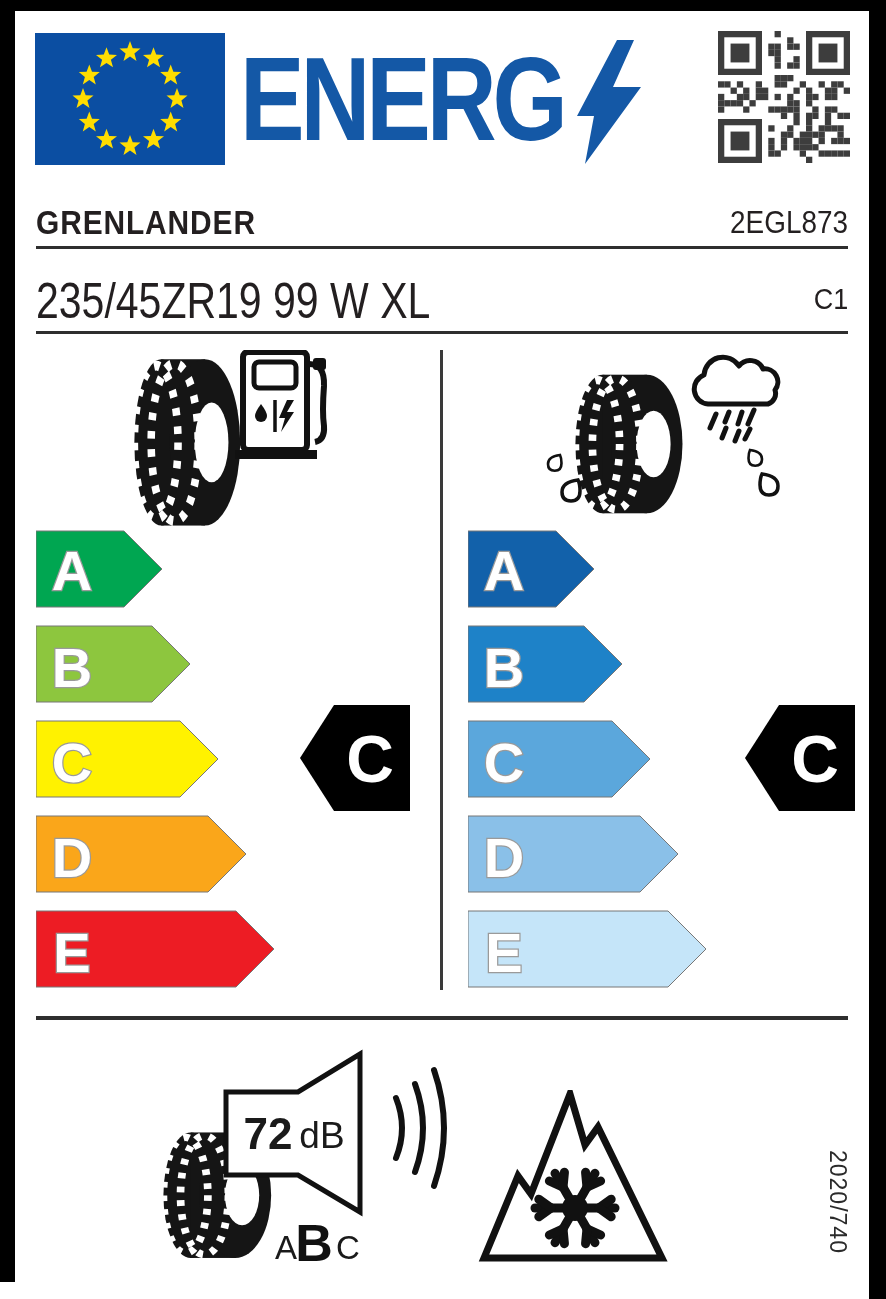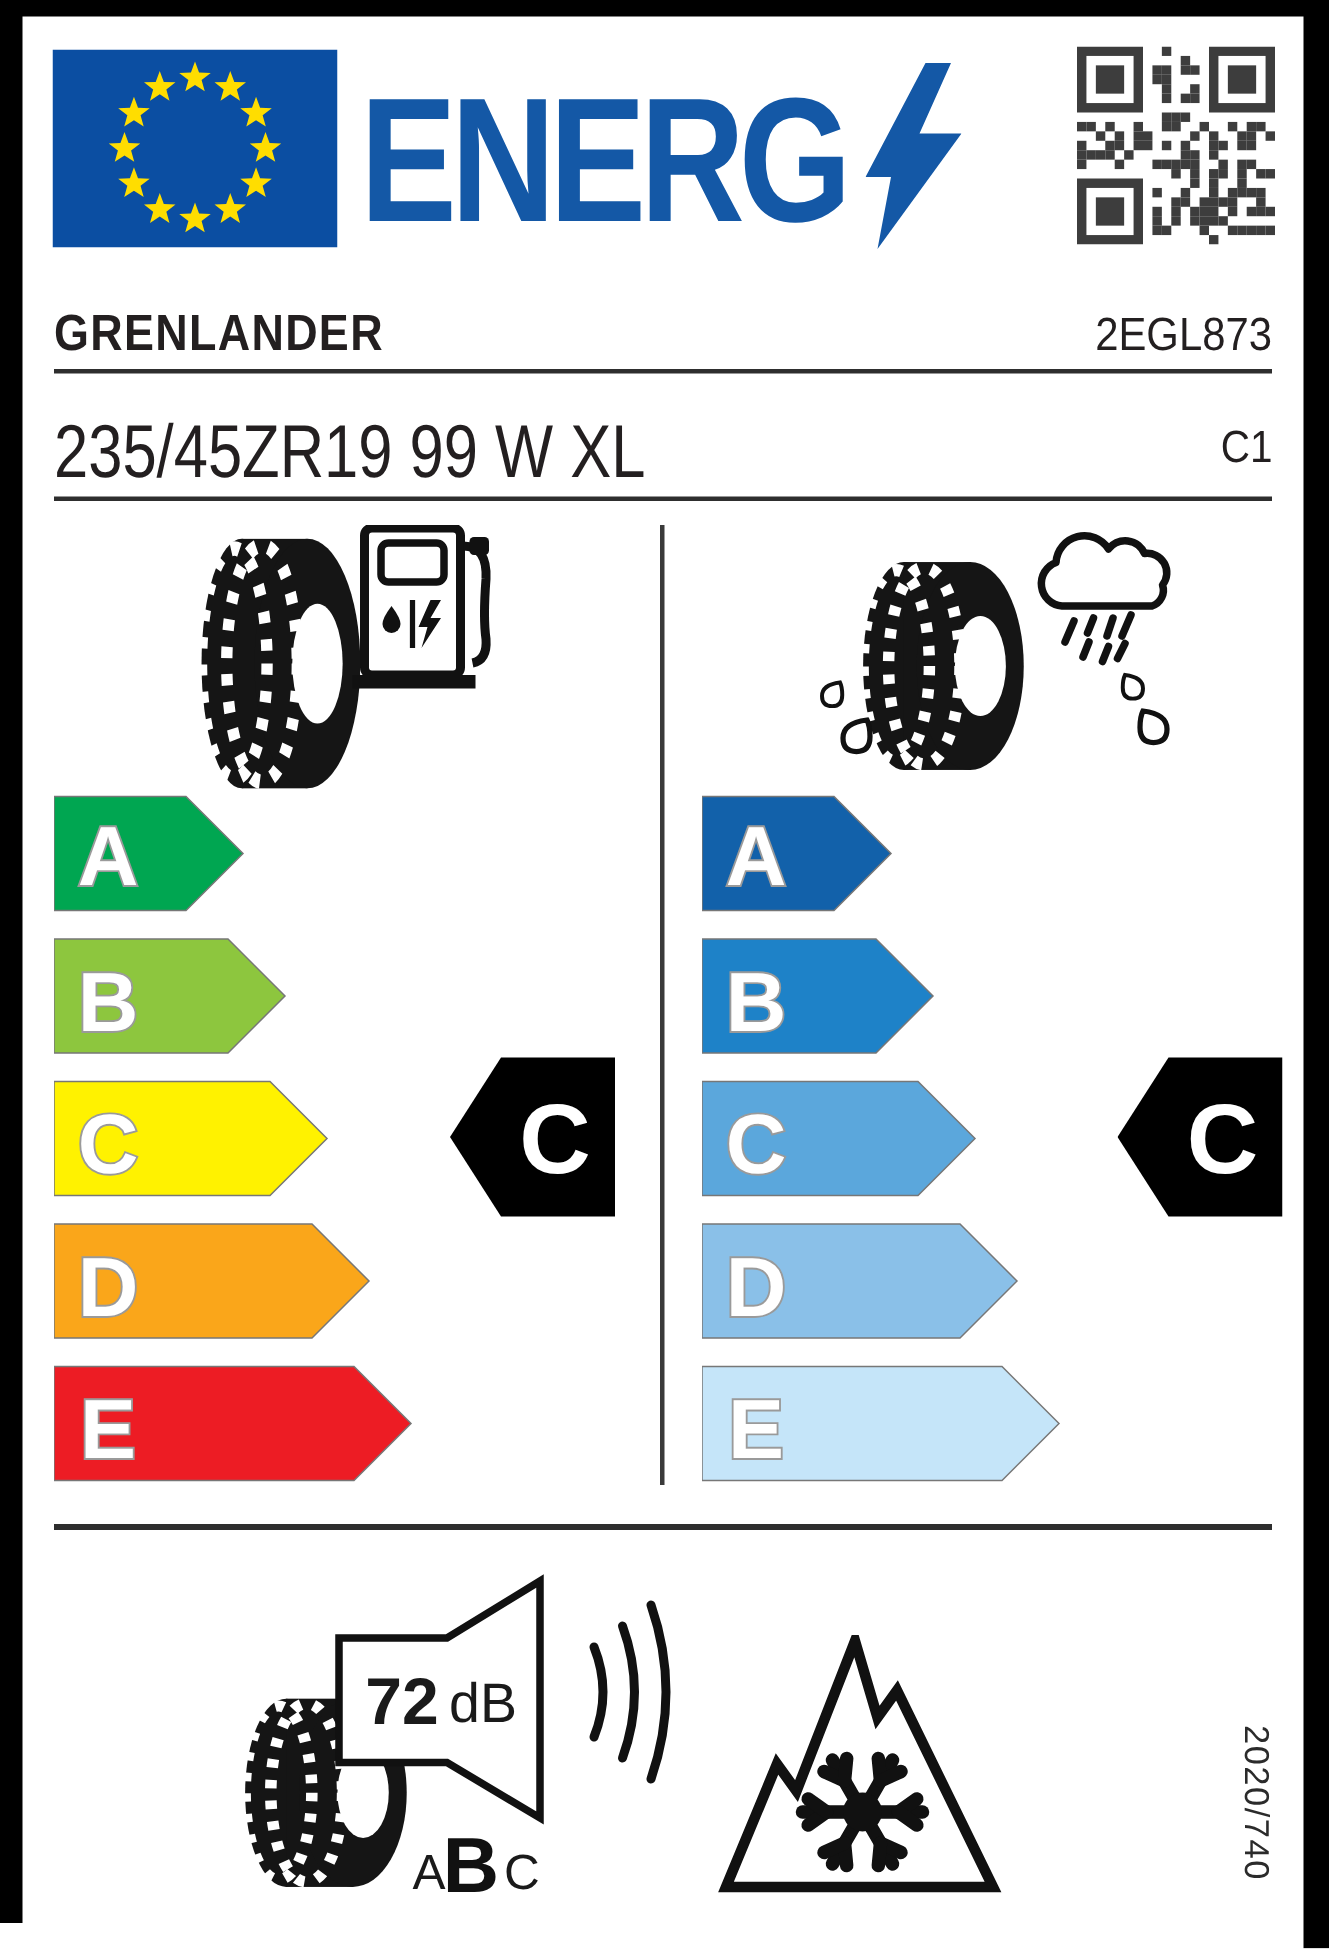--- a/index.html
+++ b/index.html
@@ -6,21 +6,21 @@
   .label{position:relative;width:886px;height:1299px;background:#fff;overflow:hidden;
          font-family:"Liberation Sans",sans-serif;color:#1a1a1a;}
   .bar{position:absolute;background:#000;}
   .bar.top{left:0;top:0;width:886px;height:11px;}
   .bar.left{left:0;top:0;width:15px;height:1282px;}
   .bar.right{left:869px;top:0;width:17px;height:1299px;}
   .hline{position:absolute;left:36px;width:812px;background:#2e2e2e;}
   .vline{position:absolute;left:440px;top:350px;width:3px;height:640px;background:#3a3a3a;}
 
   .flag{position:absolute;left:35px;top:33px;}
-  .energ{position:absolute;left:240px;top:40px;height:126px;display:flex;align-items:flex-end;}
+  .energ{position:absolute;left:240px;top:40px;height:126px;display:flex;align-items:flex-start;}
   .energ .word{font-size:118px;font-weight:bold;letter-spacing:-5px;color:#1458a6;
                transform:scaleX(0.82);transform-origin:left center;line-height:1;}
   .energ svg{margin-left:-58px;}
   .qr{position:absolute;left:718px;top:31px;}
 
   .brand{position:absolute;left:36px;top:203px;font-size:34px;font-weight:bold;letter-spacing:1px;
          color:#231f20;transform:scaleX(0.88);transform-origin:left top;white-space:nowrap;}
   .typecode{position:absolute;right:38px;top:205px;font-size:31px;color:#231f20;
             transform:scaleX(0.9);transform-origin:right top;white-space:nowrap;}
   .tsize{position:absolute;left:36px;top:272px;font-size:50px;color:#231f20;

